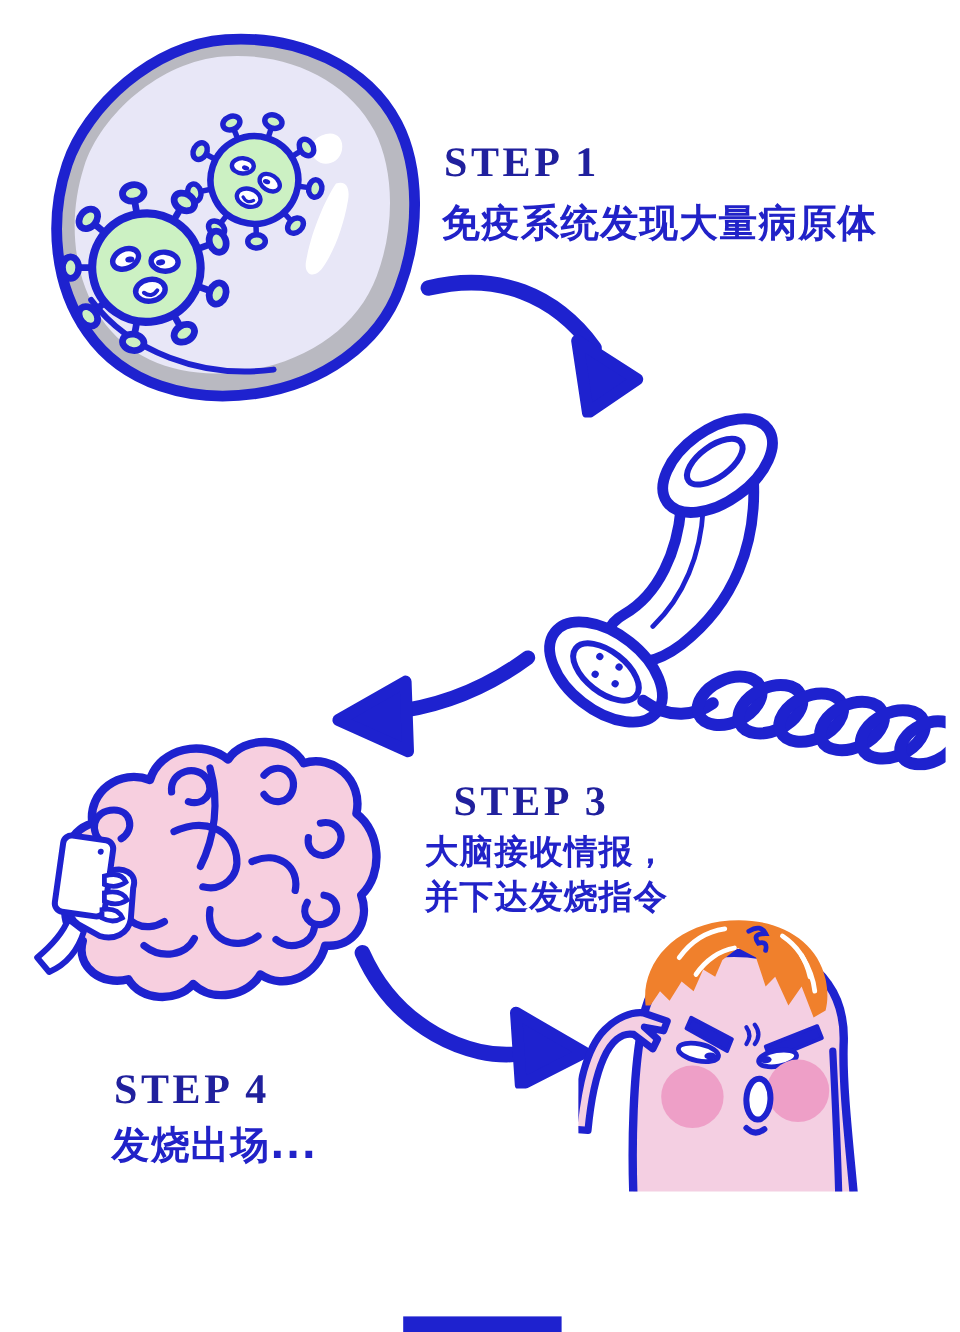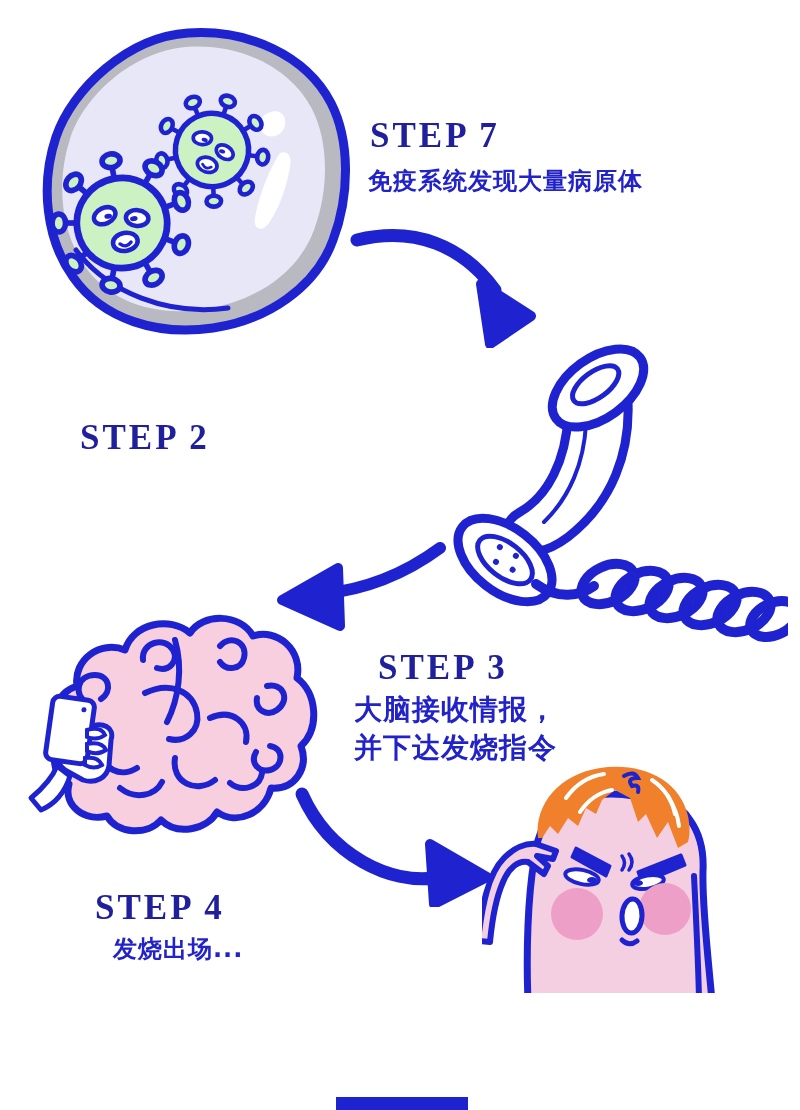--- a/index.html
+++ b/index.html
@@ -2,21 +2,21 @@
 <html style="--background: #ffffff; --ink: #1e22cf; --labelBlue: #20209d; --textBlue: #2122c8; --cellRim: #b9b9c1; --cellInner: #e8e7f7; --virusGreen: #ccf1c3; --brainPink: #f7cfdf; --bodyPink: #f4cfe2; --cheekPink: #ee9fc7; --hairOrange: #f0802c;"><head>
 <meta charset="utf-8">
 <style>
   html,body{margin:0;padding:0;}
   body{width:800px;height:1110px;background:var(--background,#fff);position:relative;overflow:hidden;
        font-family:"DejaVu Sans",sans-serif;}
   .abs{position:absolute;}
   svg{display:block;position:absolute;}
   .step-label{position:absolute;font-family:"Liberation Serif",serif;font-weight:bold;
               font-size:35px;letter-spacing:3px;color:var(--labelBlue);line-height:1;}
-  .step-text{position:absolute;font-weight:bold;font-size:24px;letter-spacing:1px;
+  .step-text{position:absolute;font-weight:bold;font-size:32px;letter-spacing:1px;
              color:var(--textBlue);line-height:1.25;}
   .step-text.small{font-size:28px;}
   .sInk{stroke:var(--ink);}
   .sWhite{stroke:#ffffff;}
   .fInk{fill:var(--ink);}
   .fNone{fill:none;}
   .fWhite{fill:#ffffff;}
   .fRim{fill:var(--cellRim);}
   .fCell{fill:var(--cellInner);}
   .fGreen{fill:var(--virusGreen);}
@@ -67,29 +67,28 @@
     <path class="fWhite" d="M240,88 C250,83 259,89 257,100 C255,111 242,115 235,108 C229,101 231,92 240,88 Z"></path>
     <path class="fWhite" d="M252,128 C260,125 264,131 262,142 C258,165 250,185 241,198 C234,208 225,204 227,193 C231,170 242,143 252,128 Z"></path>
     <g transform="rotate(18 184 125)">
       <use href="#virusSym" x="120" y="61" width="128" height="128"></use>
     </g>
     <g transform="rotate(-10 94 198)">
       <use href="#virusSym" x="15" y="119" width="158" height="158"></use>
     </g>
   </svg>
 
-  <div class="step-label" style="left:370px;top:118px;">STEP 7</div>
+  <div class="step-label" style="left:370px;top:118px;">STEP 1</div>
   <div class="step-text" style="left:368px;top:166px;">免疫系统发现大量病原体</div>
 
   <svg style="left:345px;top:218px" width="200" height="130" viewBox="0 0 200 130">
     <path class="sInk fNone" stroke-width="13" stroke-linecap="round" d="M12,22 C70,8 118,28 150,72"></path>
     <path class="fInk sInk" stroke-width="10" stroke-linejoin="round" d="M136,66 L186,98 L145,126 Z"></path>
   </svg>
 
-  <div class="step-label" style="left:80px;top:420px;">STEP 2</div>
 
   <svg style="left:428px;top:332px" width="360" height="310" viewBox="0 0 360 310">
     <path class="sInk fWhite" stroke-width="9" stroke-linejoin="round" d="M200,70 C202,120 185,170 140,205 C120,220 98,226 84,212 C74,200 78,188 92,180 C120,164 138,128 140,84 C141,62 152,48 170,46 C188,44 199,54 200,70 Z"></path>
     <path class="sInk fNone" stroke-width="4" stroke-linecap="round" d="M158,92 C156,130 142,165 116,190"></path>
     <g transform="rotate(-36 170 56)">
       <ellipse class="sInk fWhite" stroke-width="9" cx="170" cy="56" rx="52" ry="30"></ellipse>
       <ellipse class="sInk fNone" stroke-width="5" cx="170" cy="52" rx="27" ry="13"></ellipse>
     </g>
     <g transform="rotate(38 77 228)">
       <ellipse class="sInk fWhite" stroke-width="9" cx="77" cy="228" rx="54" ry="32"></ellipse>
@@ -147,21 +146,21 @@
   <div class="step-label" style="left:356px;top:650px;margin-left:22px;">STEP 3</div>
   <div class="step-text small" style="left:354px;top:730px;">并下达发烧指令</div>
   <div class="step-text small" style="left:354px;top:692px;">大脑接收情报，</div>
 
   <svg style="left:282px;top:782px" width="215" height="125" viewBox="0 0 215 125">
     <path class="sInk fNone" stroke-width="13" stroke-linecap="round" d="M20,12 C48,75 110,102 152,96"></path>
     <path class="fInk sInk" stroke-width="10" stroke-linejoin="round" d="M148,62 L205,95 L152,122 Z"></path>
   </svg>
 
   <div class="step-label" style="left:95px;top:890px;">STEP 4</div>
-  <div class="step-text" style="left:93px;top:934px;margin-left:20px;">发烧出场...</div>
+  <div class="step-text" style="left:93px;top:934px;">发烧出场...</div>
 
   <svg style="left:482px;top:756px" width="255" height="237" viewBox="0 0 255 237">
     <path class="sInk fBody" stroke-width="7" stroke-linejoin="round" d="M46,245 C44,195 46,140 52,105 C55,78 64,58 82,48 C100,38 130,36 152,40 C178,38 198,48 208,64 C218,78 222,95 221,115 C220,150 226,200 230,245 Z"></path>
     <path class="sInk fNone" stroke-width="6" stroke-linecap="round" d="M212,120 C214,160 216,200 217,242"></path>
     <path class="fHair" d="M56,82 C52,48 78,18 118,12 C160,6 198,24 206,60 C208,70 208,78 206,86 L196,92 L186,66 L175,82 L164,58 L156,66 L148,42 L133,34 L120,44 L114,58 L104,52 L96,70 L86,62 L76,78 L68,70 L60,82 Z"></path>
     <g class="sWhite fNone" stroke-width="4" stroke-linecap="round">
       <path d="M84,42 C94,28 108,20 122,18"></path>
       <path d="M98,56 C106,44 118,36 130,34"></path>
       <path d="M170,24 C182,32 190,44 193,58"></path>
       <path d="M186,40 C192,50 196,60 197,70"></path>

